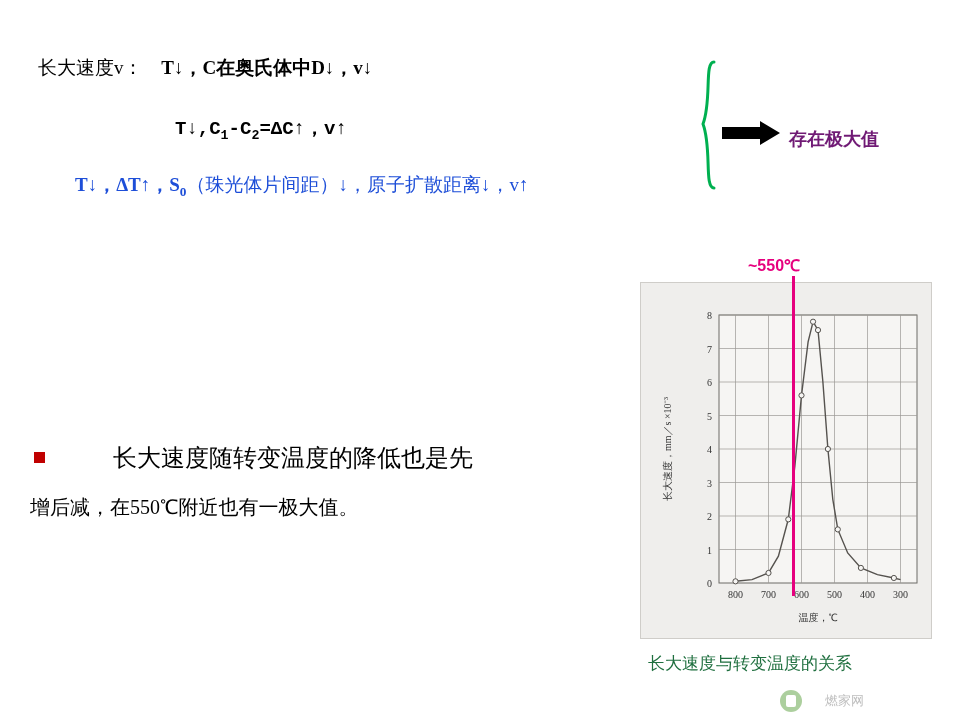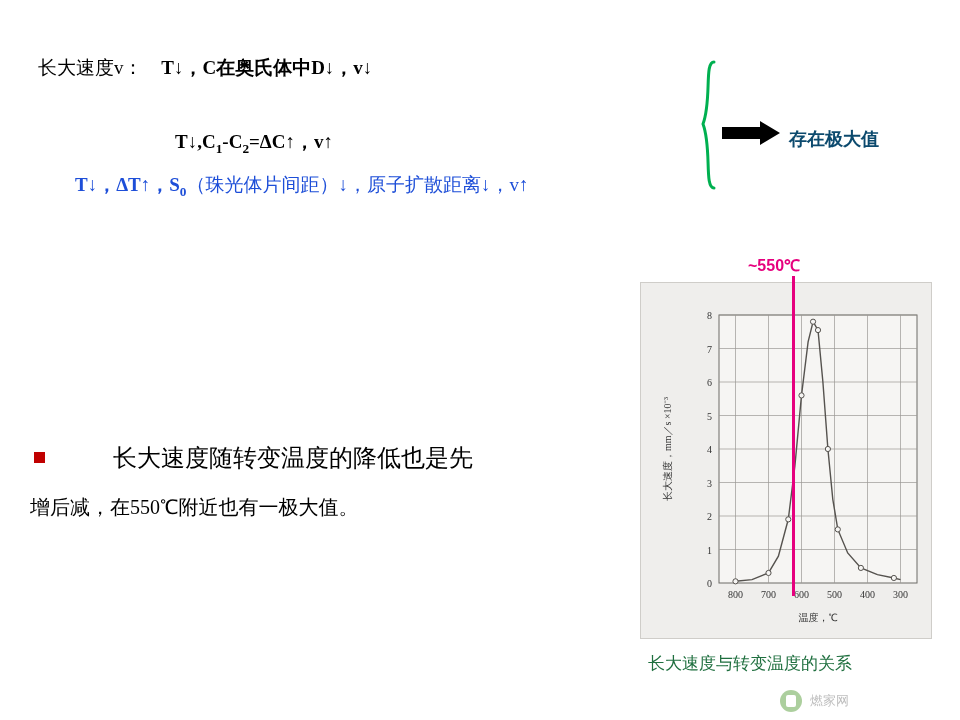--- a/index.html
+++ b/index.html
@@ -30,22 +30,21 @@
     white-space: nowrap;
     font-family: "Liberation Serif", serif;
   }
   .line2 {
     position: absolute;
     left: 175px;
     top: 115px;
     font-size: 19px;
     color: #000;
     white-space: nowrap;
-    font-family: Liberation Serif, serif;
-    margin-top: 14px;
+    font-family: Liberation Mono, monospace;
   }
   .line3 {
     position: absolute;
     left: 75px;
     top: 172px;
     font-size: 19px;
     color: #1d4ed8;
     white-space: nowrap;
     font-family: "Liberation Serif", serif;
   }
@@ -70,21 +69,21 @@
     width: 60px;
     height: 26px;
   }
   .arrow-wrap svg { display: block; }
   .maxlabel {
     position: absolute;
     left: 789px;
     top: 127px;
     font-size: 18px;
     font-weight: bold;
-    color: #0c4a6e;
+    color: #701a75;
     white-space: nowrap;
     font-family: "Liberation Serif", serif;
   }
 
   
   .bullet-square {
     position: absolute;
     left: 34px;
     top: 452px;
     width: 11px;
@@ -156,21 +155,21 @@
     white-space: nowrap;
   }
 
   
   .watermark {
     position: absolute;
     left: 780px;
     top: 690px;
     display: flex;
     align-items: center;
-    gap: 8px;
+    gap: 23px;
     opacity: 0.55;
   }
   .wm-logo {
     width: 22px; height: 22px;
     border-radius: 50%;
     background: #6aa84f;
     position: relative;
   }
   .wm-logo::after {
     content: "";

